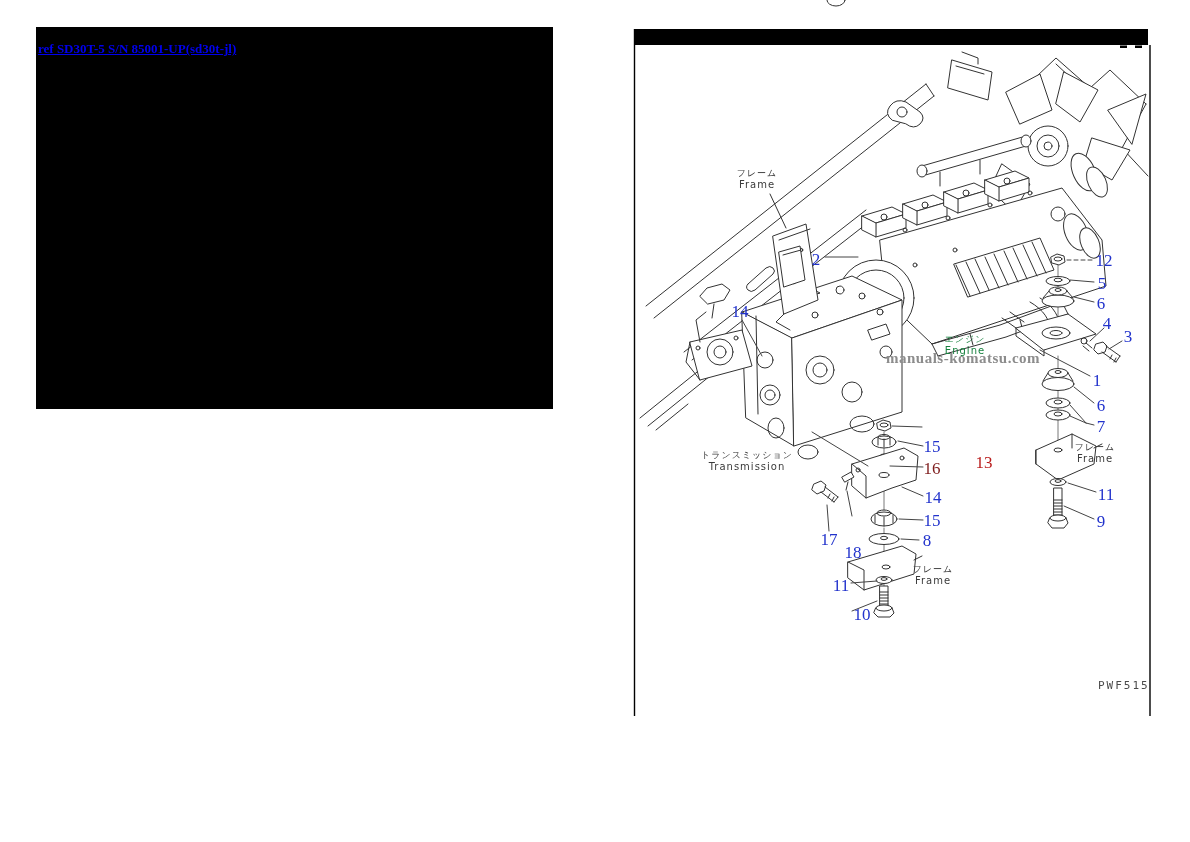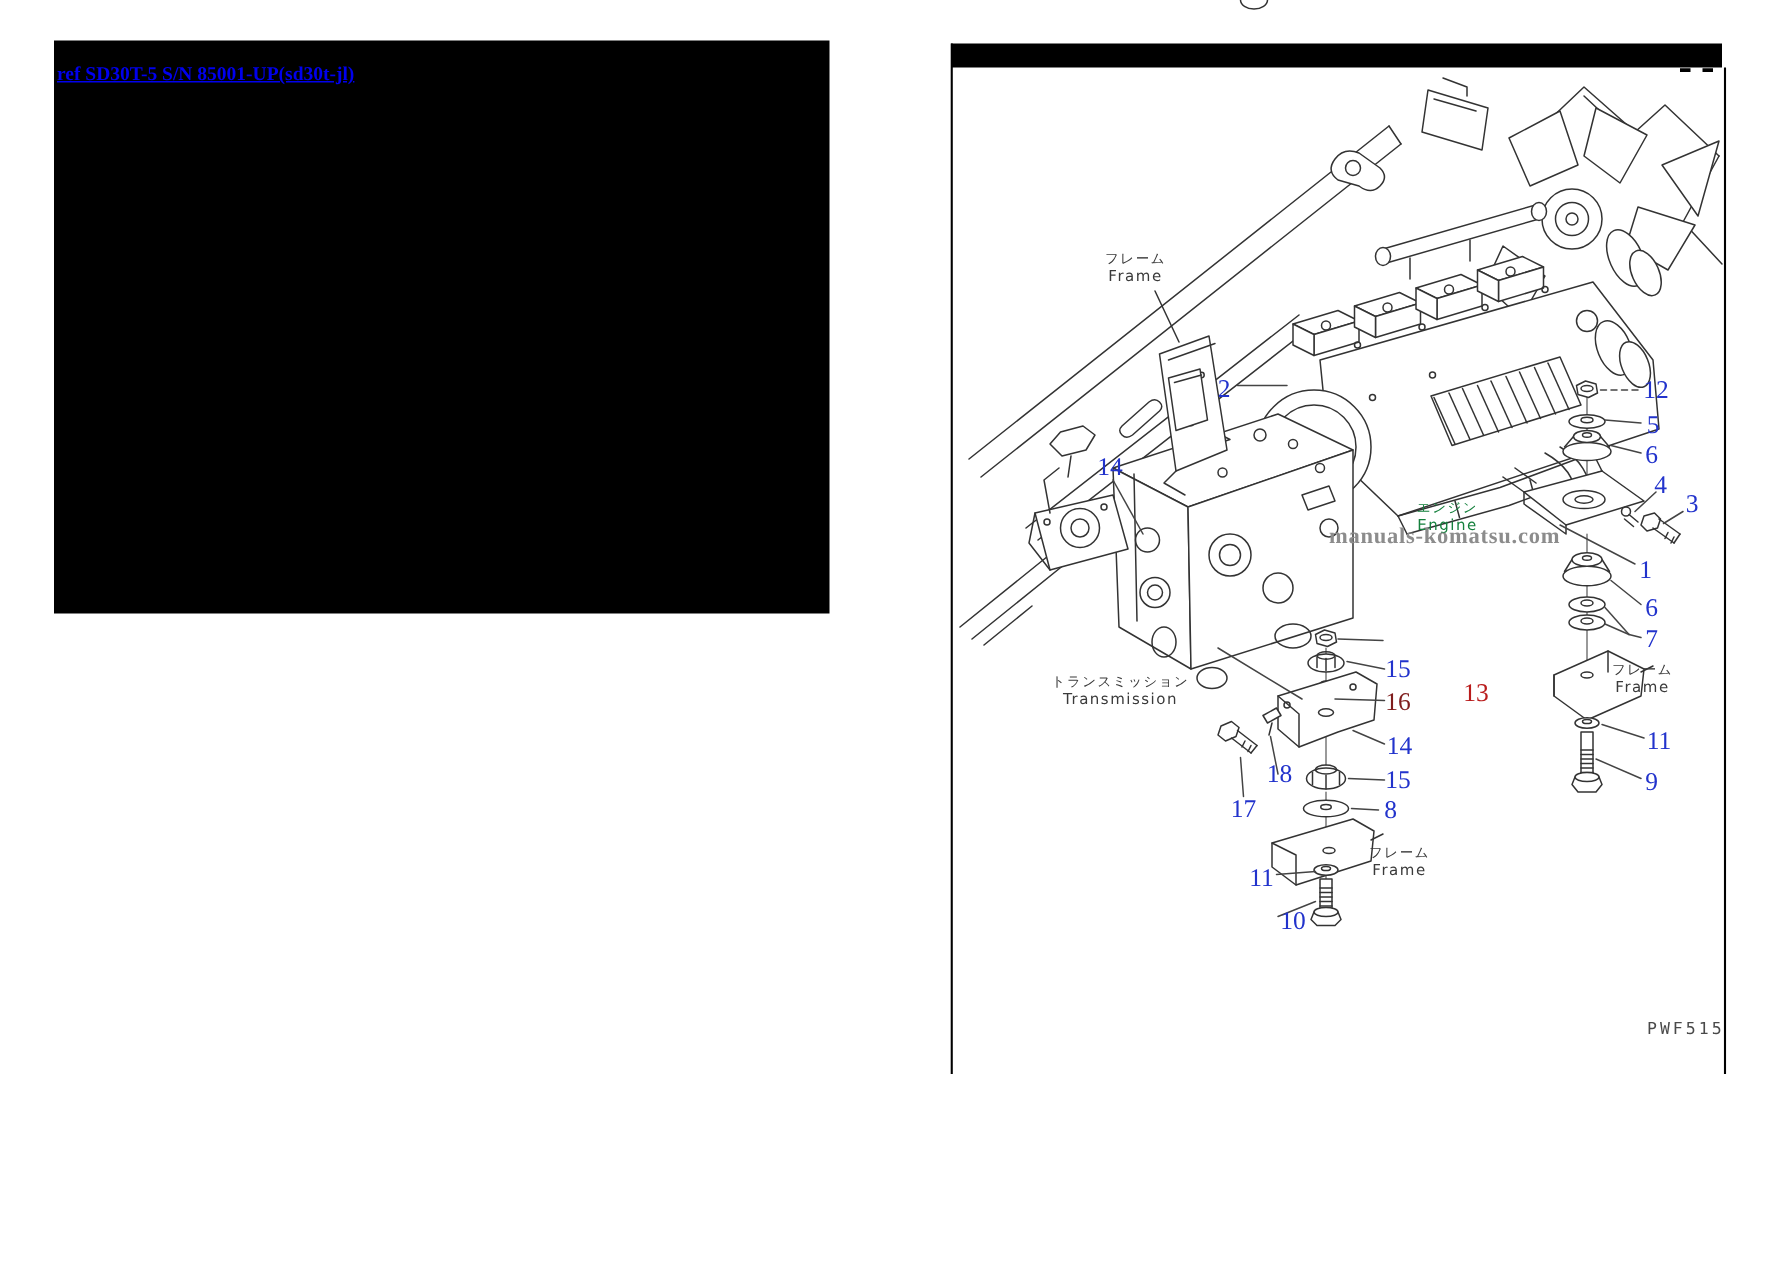--- a/index.html
+++ b/index.html
@@ -349,21 +349,21 @@
       <div class="callout" style="left: 1128px; top: 336px; color: rgb(34, 51, 204);">3</div>
       <div class="callout" style="left: 1097px; top: 380px; color: rgb(34, 51, 204);">1</div>
       <div class="callout" style="left: 1101px; top: 405px; color: rgb(34, 51, 204);">6</div>
       <div class="callout" style="left: 1101px; top: 426px; color: rgb(34, 51, 204);">7</div>
       <div class="callout" style="left: 984px; top: 426px; color: #b91c1c; margin-top: 36px;">13</div>
       <div class="callout" style="left: 932px; top: 446px; color: rgb(34, 51, 204);">15</div>
       <div class="callout" style="left: 932px; top: 468px; color: #7f1d1d;">16</div>
       <div class="callout" style="left: 933px; top: 497px; color: rgb(34, 51, 204);">14</div>
       <div class="callout" style="left: 932px; top: 520px; color: rgb(34, 51, 204);">15</div>
       <div class="callout" style="left: 927px; top: 540px; color: rgb(34, 51, 204);">8</div>
-      <div class="callout" style="left: 853px; top: 516px; color: rgb(34, 51, 204);">18</div>
+      <div class="callout" style="left: 853px; top: 552px; color: rgb(34, 51, 204);">18</div>
       <div class="callout" style="left: 829px; top: 539px; color: rgb(34, 51, 204);">17</div>
       <div class="callout" style="left: 841px; top: 585px; color: rgb(34, 51, 204);">11</div>
       <div class="callout" style="left: 842px; top: 614px; color: rgb(34, 51, 204); margin-left: 20px;">10</div>
       <div class="callout" style="left: 1106px; top: 494px; color: rgb(34, 51, 204);">11</div>
       <div class="callout" style="left: 1101px; top: 521px; color: rgb(34, 51, 204);">9</div>
     </div>
 
 </div>
 
 </body></html>

